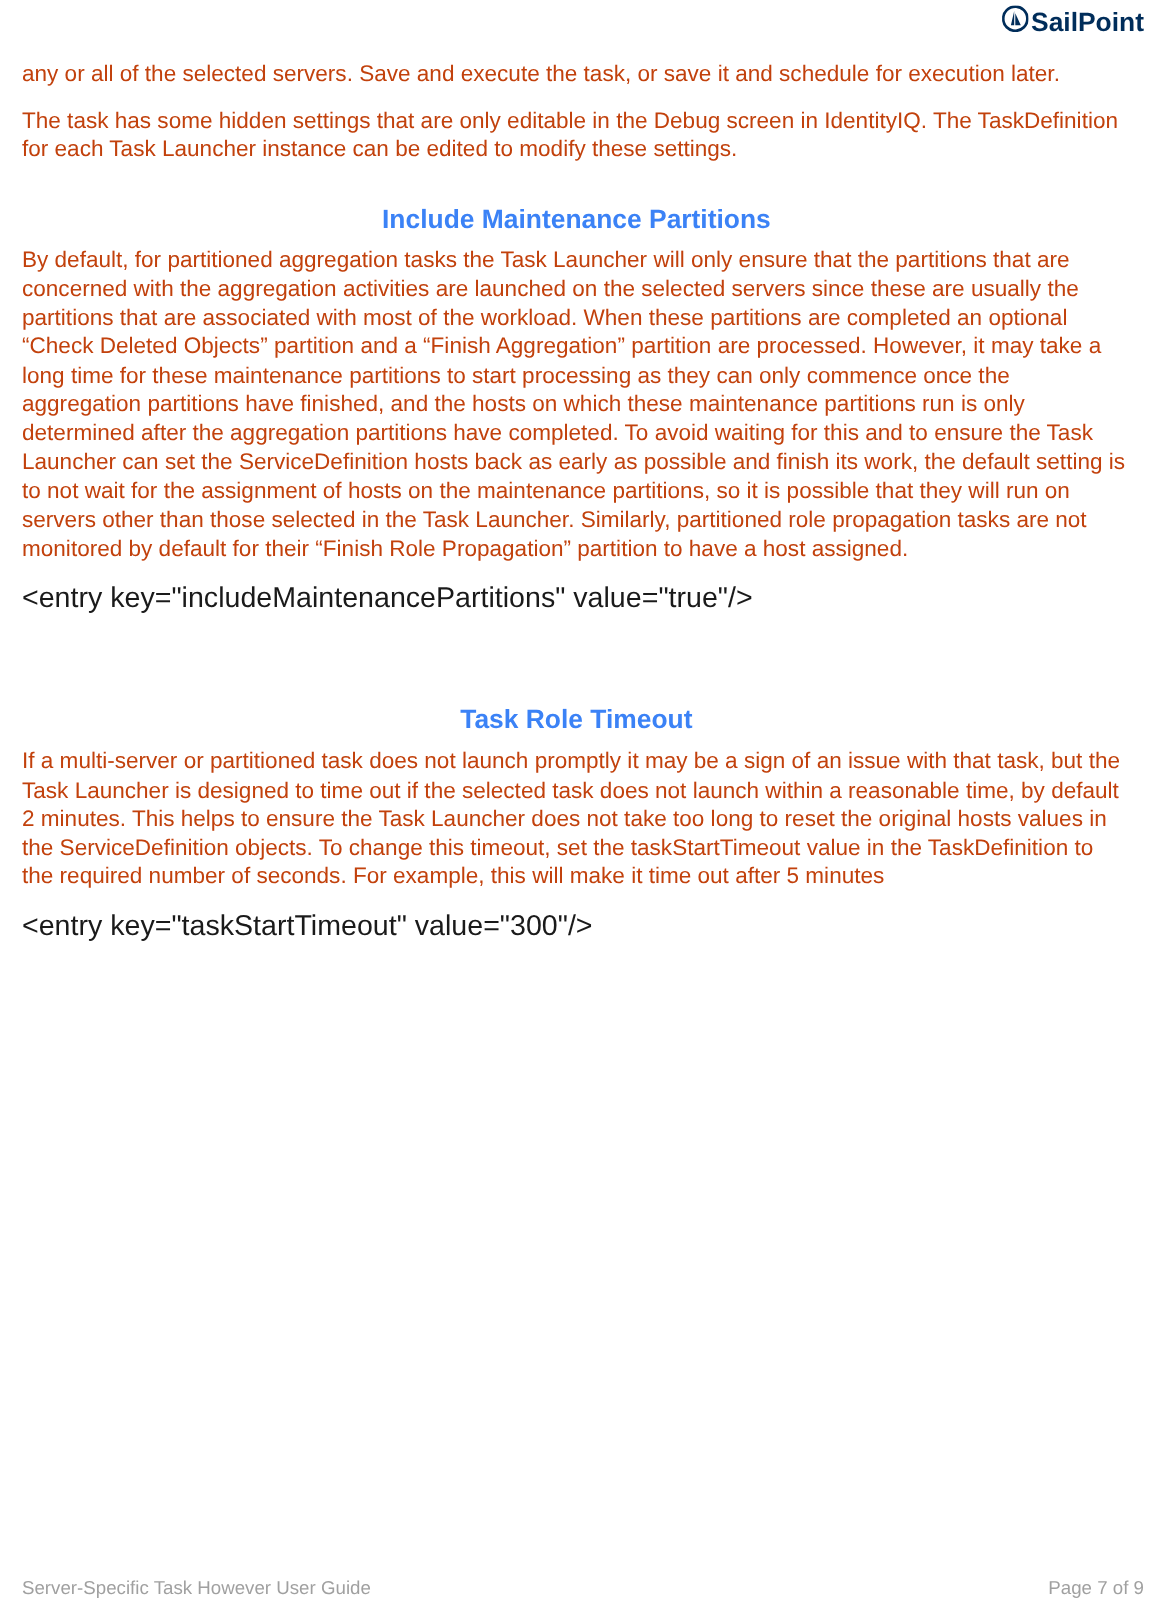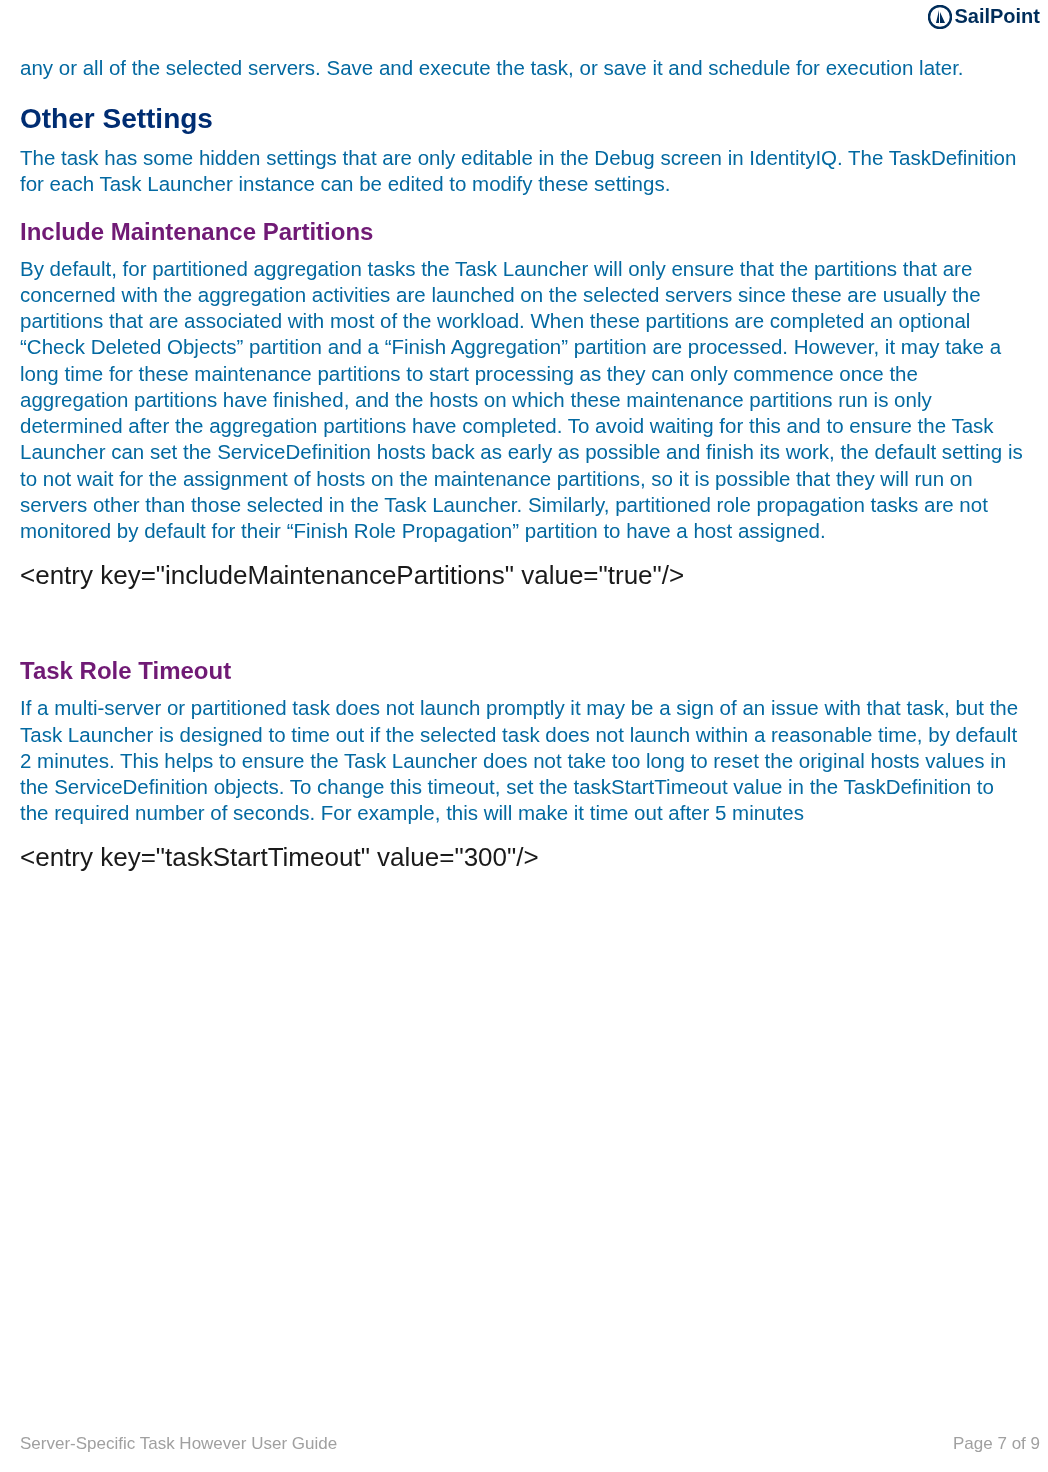--- a/index.html
+++ b/index.html
@@ -14,51 +14,53 @@
       height: 1472px;
       position: relative;
       padding: 10px 20px 20px 20px;
       color: #000000;
     }
     .header-logo {
       position: absolute;
       top: 5px;
       right: 8px;
       display: flex;
+      align-items: center;
       color: #002d5a;
       font-weight: bold;
-      font-size: 20px;
+      font-size: 24px;
     }
     .header-logo svg {
       width: 24px;
       height: 24px;
       margin-right: 2px;
     }
     .content {
       margin-top: 45px;
     }
     .body-text {
       font-size: 20.5px;
       line-height: 1.28;
       margin-bottom: 16px;
-      color: #0369a1;
+      color: #c2410c;
     }
     h1 {
       font-size: 28px;
       font-weight: bold;
       color: #002d72;
       margin-top: 22px;
       margin-bottom: 10px;
     }
     h2 {
       font-size: 24px;
       font-weight: bold;
-      color: #701a75;
-      margin-top: 20px;
+      color: #3b82f6;
+      margin-top: 36px;
       margin-bottom: 10px;
+      text-align: center;
     }
     .code-line {
       font-size: 26px;
       margin-bottom: 16px;
       color: #1a1a1a;
     }
     .footer {
       position: absolute;
       bottom: 18px;
       left: 20px;
@@ -81,21 +83,20 @@
       <circle cx="12" cy="12" r="11" fill="none" stroke="#002d5a" stroke-width="2.5"></circle>
       <path d="M 8 18 L 11 5 L 11 18 Z M 12 18 L 12 7 L 17 18 Z" fill="#002d5a"></path>
     </svg>
   </span>
   <span>SailPoint</span>
 </div>
 
 <div class="content">
   <p class="body-text">any or all of the selected servers.  Save and execute the task, or save it and schedule for execution later.</p>
 
-  <h1>Other Settings</h1>
   <p class="body-text">The task has some hidden settings that are only editable in the Debug screen in IdentityIQ.  The TaskDefinition for each Task Launcher instance can be edited to modify these settings.</p>
 
   <h2>Include Maintenance Partitions</h2>
   <p class="body-text">By default, for partitioned aggregation tasks the Task Launcher will only ensure that the partitions that are concerned with the aggregation activities are launched on the selected servers since these are usually the partitions that are associated with most of the workload.  When these partitions are completed an optional “Check Deleted Objects” partition and a “Finish Aggregation” partition are processed.  However, it may take a long time for these maintenance partitions to start processing as they can only commence once the aggregation partitions have finished, and the hosts on which these maintenance partitions run is only determined after the aggregation partitions have completed.  To avoid waiting for this and to ensure the Task Launcher can set the ServiceDefinition hosts back as early as possible and finish its work, the default setting is to not wait for the assignment of hosts on the maintenance partitions, so it is possible that they will run on servers other than those selected in the Task Launcher.  Similarly, partitioned role propagation tasks are not monitored by default for their “Finish Role Propagation” partition to have a host assigned.</p>
   <p class="code-line">&lt;entry key="includeMaintenancePartitions" value="true"/&gt;</p>
 
   <div class="extra-space"></div>
 
   <h2>Task Role Timeout</h2>
   <p class="body-text">If a multi-server or partitioned task does not launch promptly it may be a sign of an issue with that task, but the Task Launcher is designed to time out if the selected task does not launch within a reasonable time, by default 2 minutes.  This helps to ensure the Task Launcher does not take too long to reset the original hosts values in the ServiceDefinition objects. To change this timeout, set the taskStartTimeout value in the TaskDefinition to the required number of seconds.  For example, this will make it time out after 5 minutes</p>

